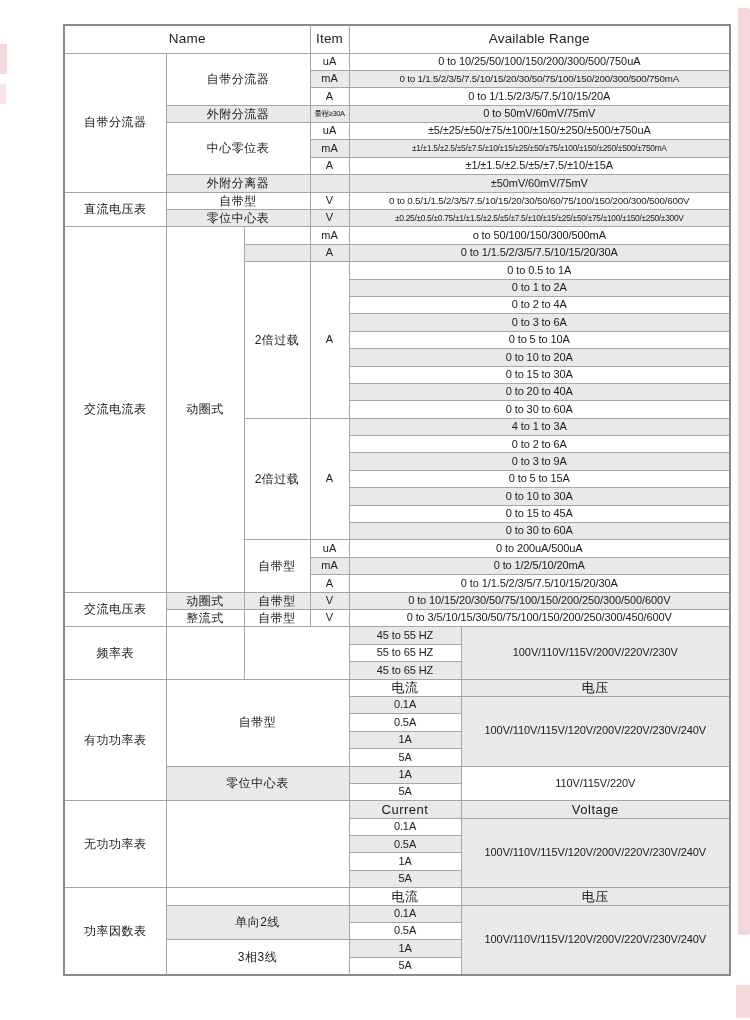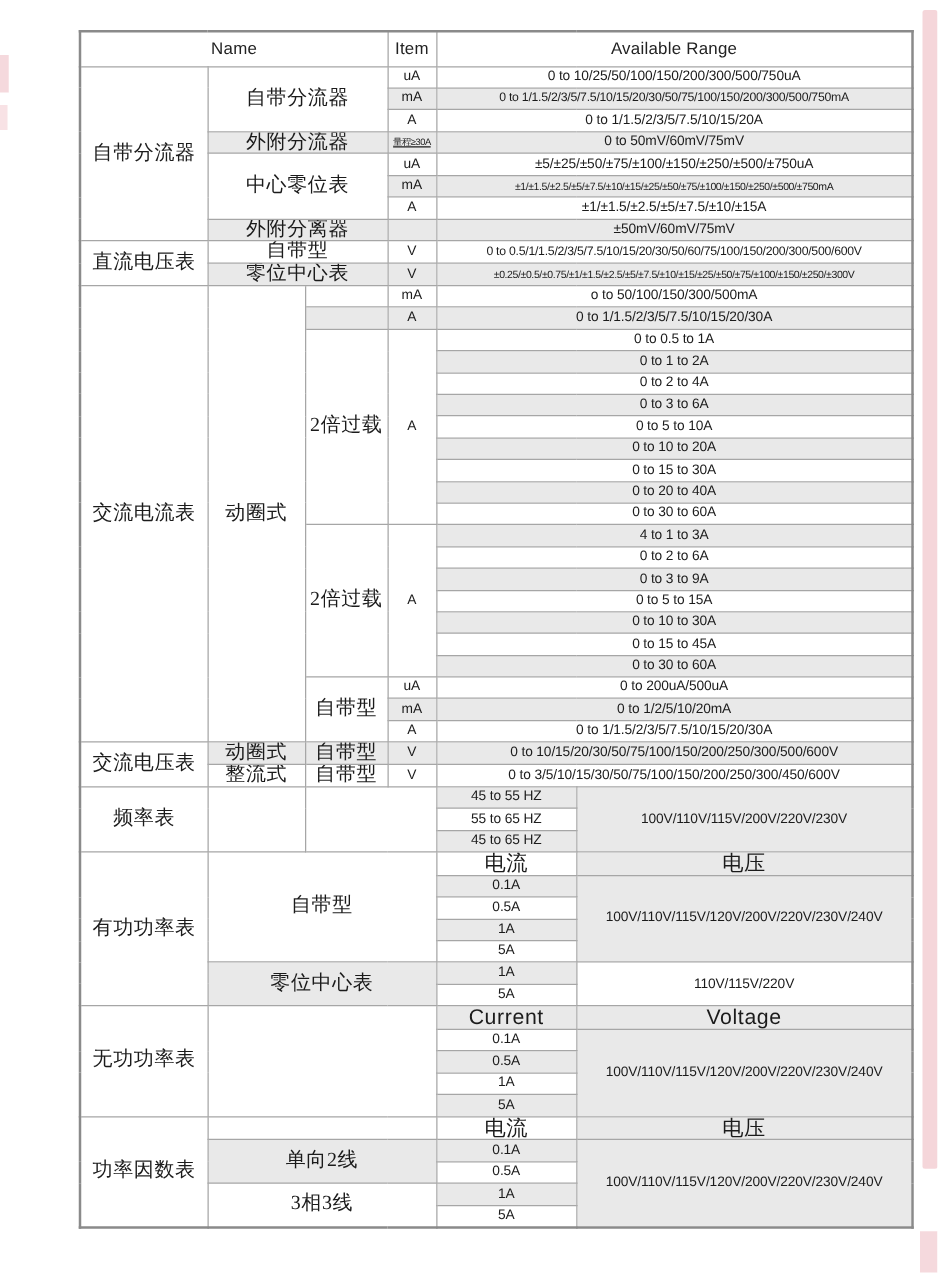--- a/index.html
+++ b/index.html
@@ -19,26 +19,26 @@
     padding:0;text-align:center;vertical-align:middle;
     font-size:11px;line-height:1.05;white-space:nowrap;overflow:hidden;
     background:#ffffff;
   }
   tr{height:17.4px;}
   tr.hdr{height:28px;}
   tr.hdr td{font-size:13.5px;letter-spacing:0.2px;color:#222;}
   tr.g td{background:var(--row-alt-gray,#e9e9e9);}
   td.cw{background:#ffffff !important;}
   td.cg{background:var(--row-alt-gray,#e9e9e9) !important;}
-  td.lbl{font-size:16px;letter-spacing:0.5px;font-family:Liberation Serif, serif;}
-  td.hd{font-size:17px;letter-spacing:0.5px;}
+  td.lbl{font-size:12px;letter-spacing:0.5px;}
+  td.hd{font-size:13px;letter-spacing:0.5px;}
   td.rg{letter-spacing:-0.1px;margin-left:37px;}
   td.sm{font-size:9.8px;letter-spacing:-0.2px;}
   td.xs{font-size:8.4px;letter-spacing:-0.3px;}
-  td.tiny{font-size:7.5px;letter-spacing:-0.4px;text-decoration:underline;}
+  td.tiny{font-size:7.5px;letter-spacing:-0.4px;}
   .artifact{position:absolute;pointer-events:none;}
   .edge-right{left:738px;top:8px;width:12px;height:927px;background:var(--edge-artifact-pink,#f3cfd4);opacity:.85;border-radius:2px;}
   .edge-right-b{left:736px;top:985px;width:14px;height:33px;background:var(--edge-artifact-pink,#f3cfd4);opacity:.8;}
   .edge-left-1{left:0;top:44px;width:7px;height:30px;background:var(--edge-artifact-pink,#f3cfd4);opacity:.8;}
   .edge-left-2{left:0;top:84px;width:6px;height:20px;background:var(--edge-artifact-pink,#f3cfd4);opacity:.6;}
 </style>
 </head>
 <body>
 
 <div class="tbl-wrap">

